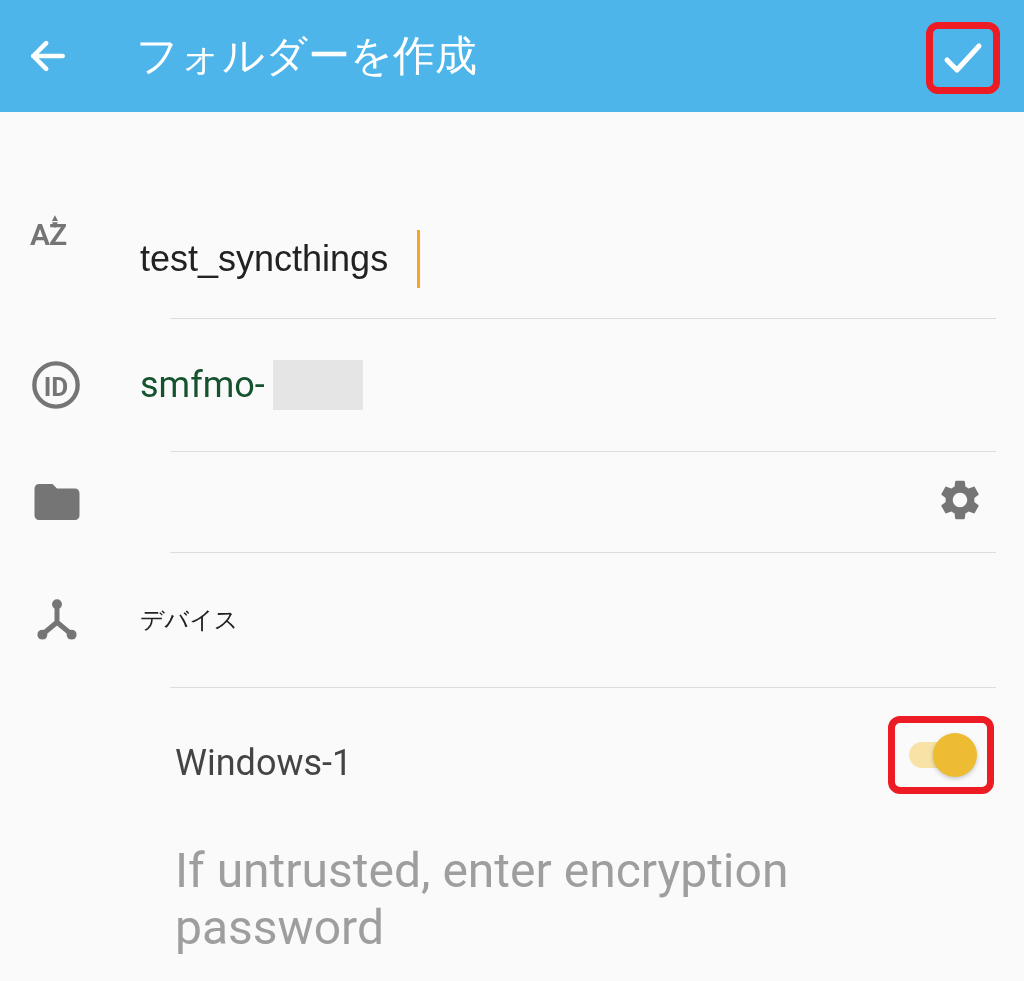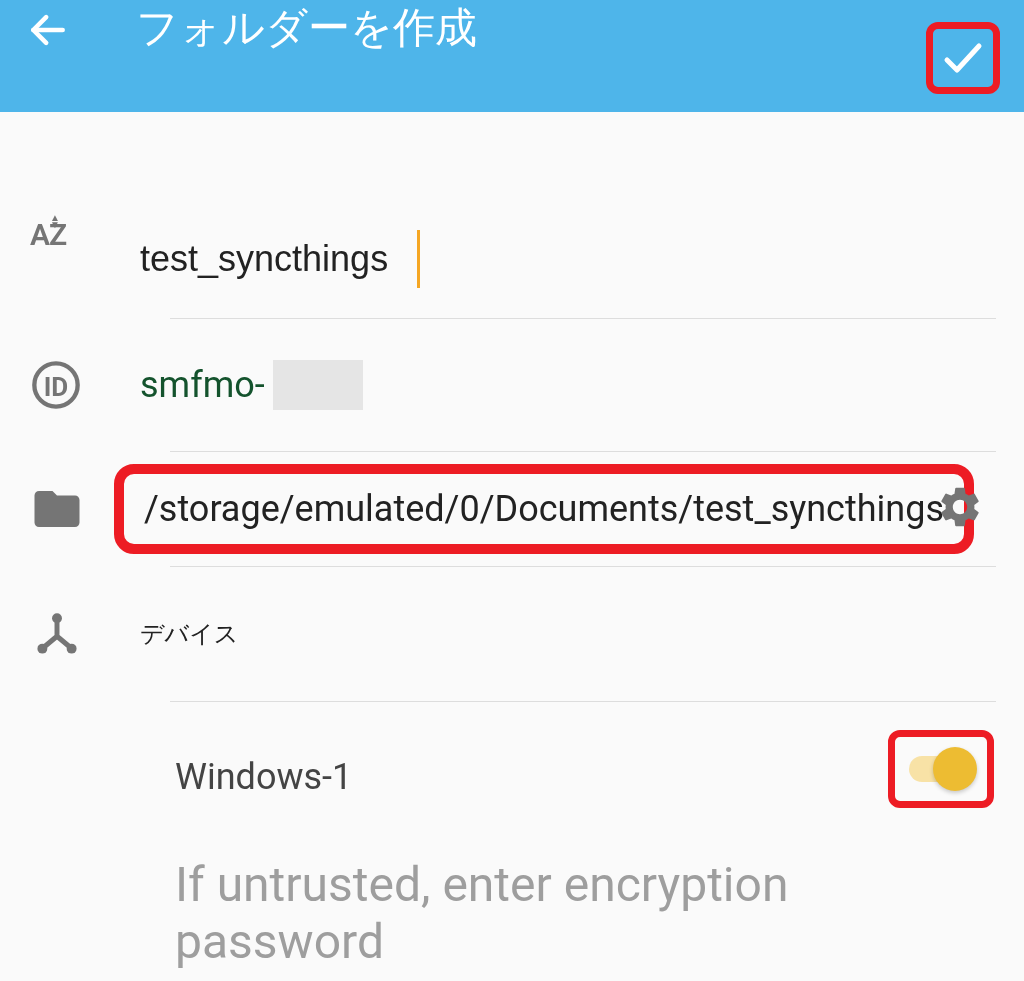--- a/index.html
+++ b/index.html
@@ -11,20 +11,21 @@
       font-family: -apple-system, BlinkMacSystemFont, "Segoe UI", Roboto, sans-serif;
       background: #fafafa;
       width: 1024px;
       height: 981px;
       overflow: hidden;
     }
     .header {
       background: #4eb5ea;
       height: 112px;
       display: flex;
+      align-items: center;
       padding: 0 18px;
       position: relative;
     }
     .back-btn {
       color: white;
       cursor: pointer;
       display: flex;
       align-items: center;
       justify-content: center;
       width: 60px;
@@ -256,23 +257,20 @@
   </div>
 
   <div class="divider"></div>
 
   <div class="row path-row">
     <div class="icon-col">
       <svg width="54" height="54" viewBox="0 0 24 24" fill="#757575">
         <path d="M10 4H4c-1.1 0-2 .9-2 2v12c0 1.1.9 2 2 2h16c1.1 0 2-.9 2-2V8c0-1.1-.9-2-2-2h-8l-2-2z"></path>
       </svg>
     </div>
-    <div class="field-col">
-      <div class="path-highlight">/storage/emulated/0/Documents/test_syncthings</div>
-    </div>
     <div class="gear-btn">
       <svg width="48" height="48" viewBox="0 0 24 24" fill="#757575">
         <path d="M19.14,12.94c0.04-0.3,0.06-0.61,0.06-0.94c0-0.32-0.02-0.64-0.07-0.94l2.03-1.58c0.18-0.14,0.23-0.41,0.12-0.61 l-1.92-3.32c-0.12-0.22-0.37-0.29-0.59-0.22l-2.39,0.96c-0.5-0.38-1.03-0.7-1.62-0.94L14.4,2.81c-0.04-0.24-0.24-0.41-0.48-0.41 h-3.84c-0.24,0-0.43,0.17-0.47,0.41L9.25,5.35C8.66,5.59,8.12,5.92,7.63,6.29L5.24,5.33c-0.22-0.08-0.47,0-0.59,0.22L2.74,8.87 C2.62,9.08,2.66,9.34,2.86,9.48l2.03,1.58C4.84,11.36,4.8,11.69,4.8,12s0.02,0.64,0.07,0.94l-2.03,1.58 c-0.18,0.14-0.23,0.41-0.12,0.61l1.92,3.32c0.12,0.22,0.37,0.29,0.59,0.22l2.39-0.96c0.5,0.38,1.03,0.7,1.62,0.94l0.36,2.54 c0.05,0.24,0.24,0.41,0.48,0.41h3.84c0.24,0,0.44-0.17,0.47-0.41l0.36-2.54c0.59-0.24,1.13-0.56,1.62-0.94l2.39,0.96 c0.22,0.08,0.47,0,0.59-0.22l1.92-3.32c0.12-0.22,0.07-0.47-0.12-0.61L19.14,12.94z M12,15.6c-1.98,0-3.6-1.62-3.6-3.6 s1.62-3.6,3.6-3.6s3.6,1.62,3.6,3.6S13.98,15.6,12,15.6z"></path>
       </svg>
     </div>
   </div>
 
   <div class="divider"></div>
 
   <div class="row devices-row">

